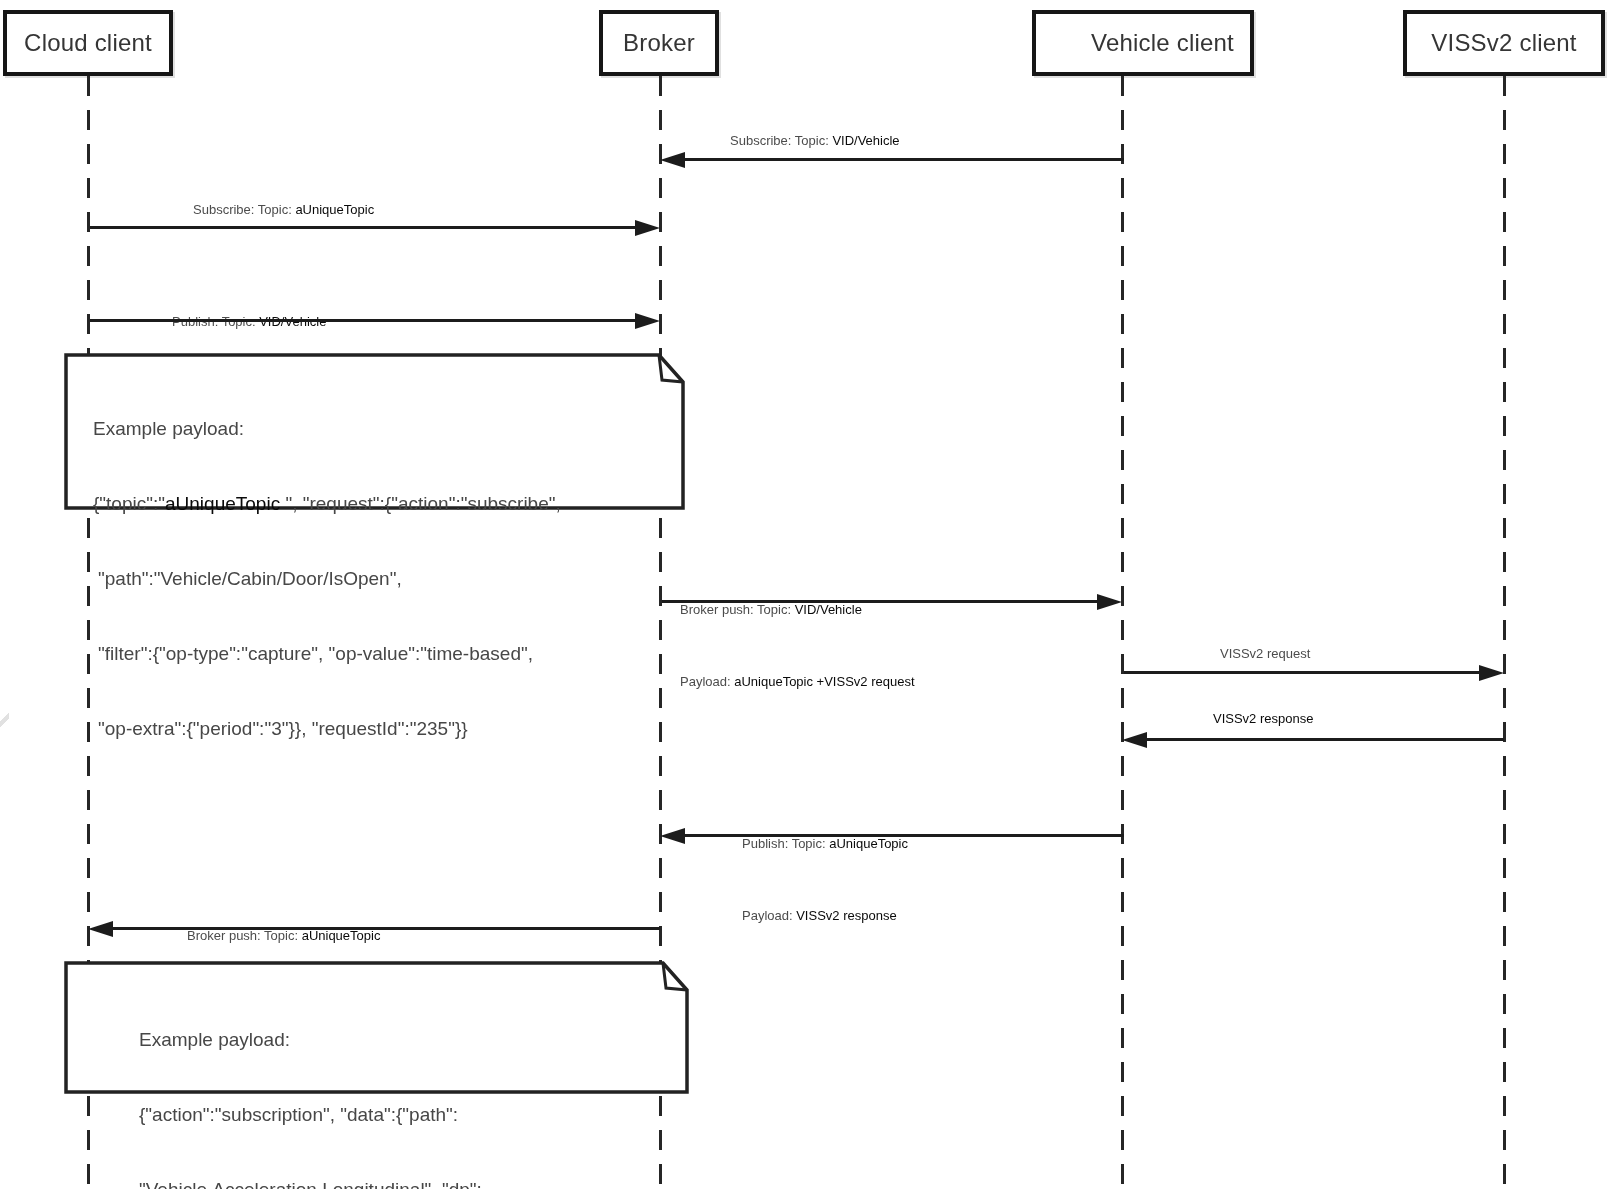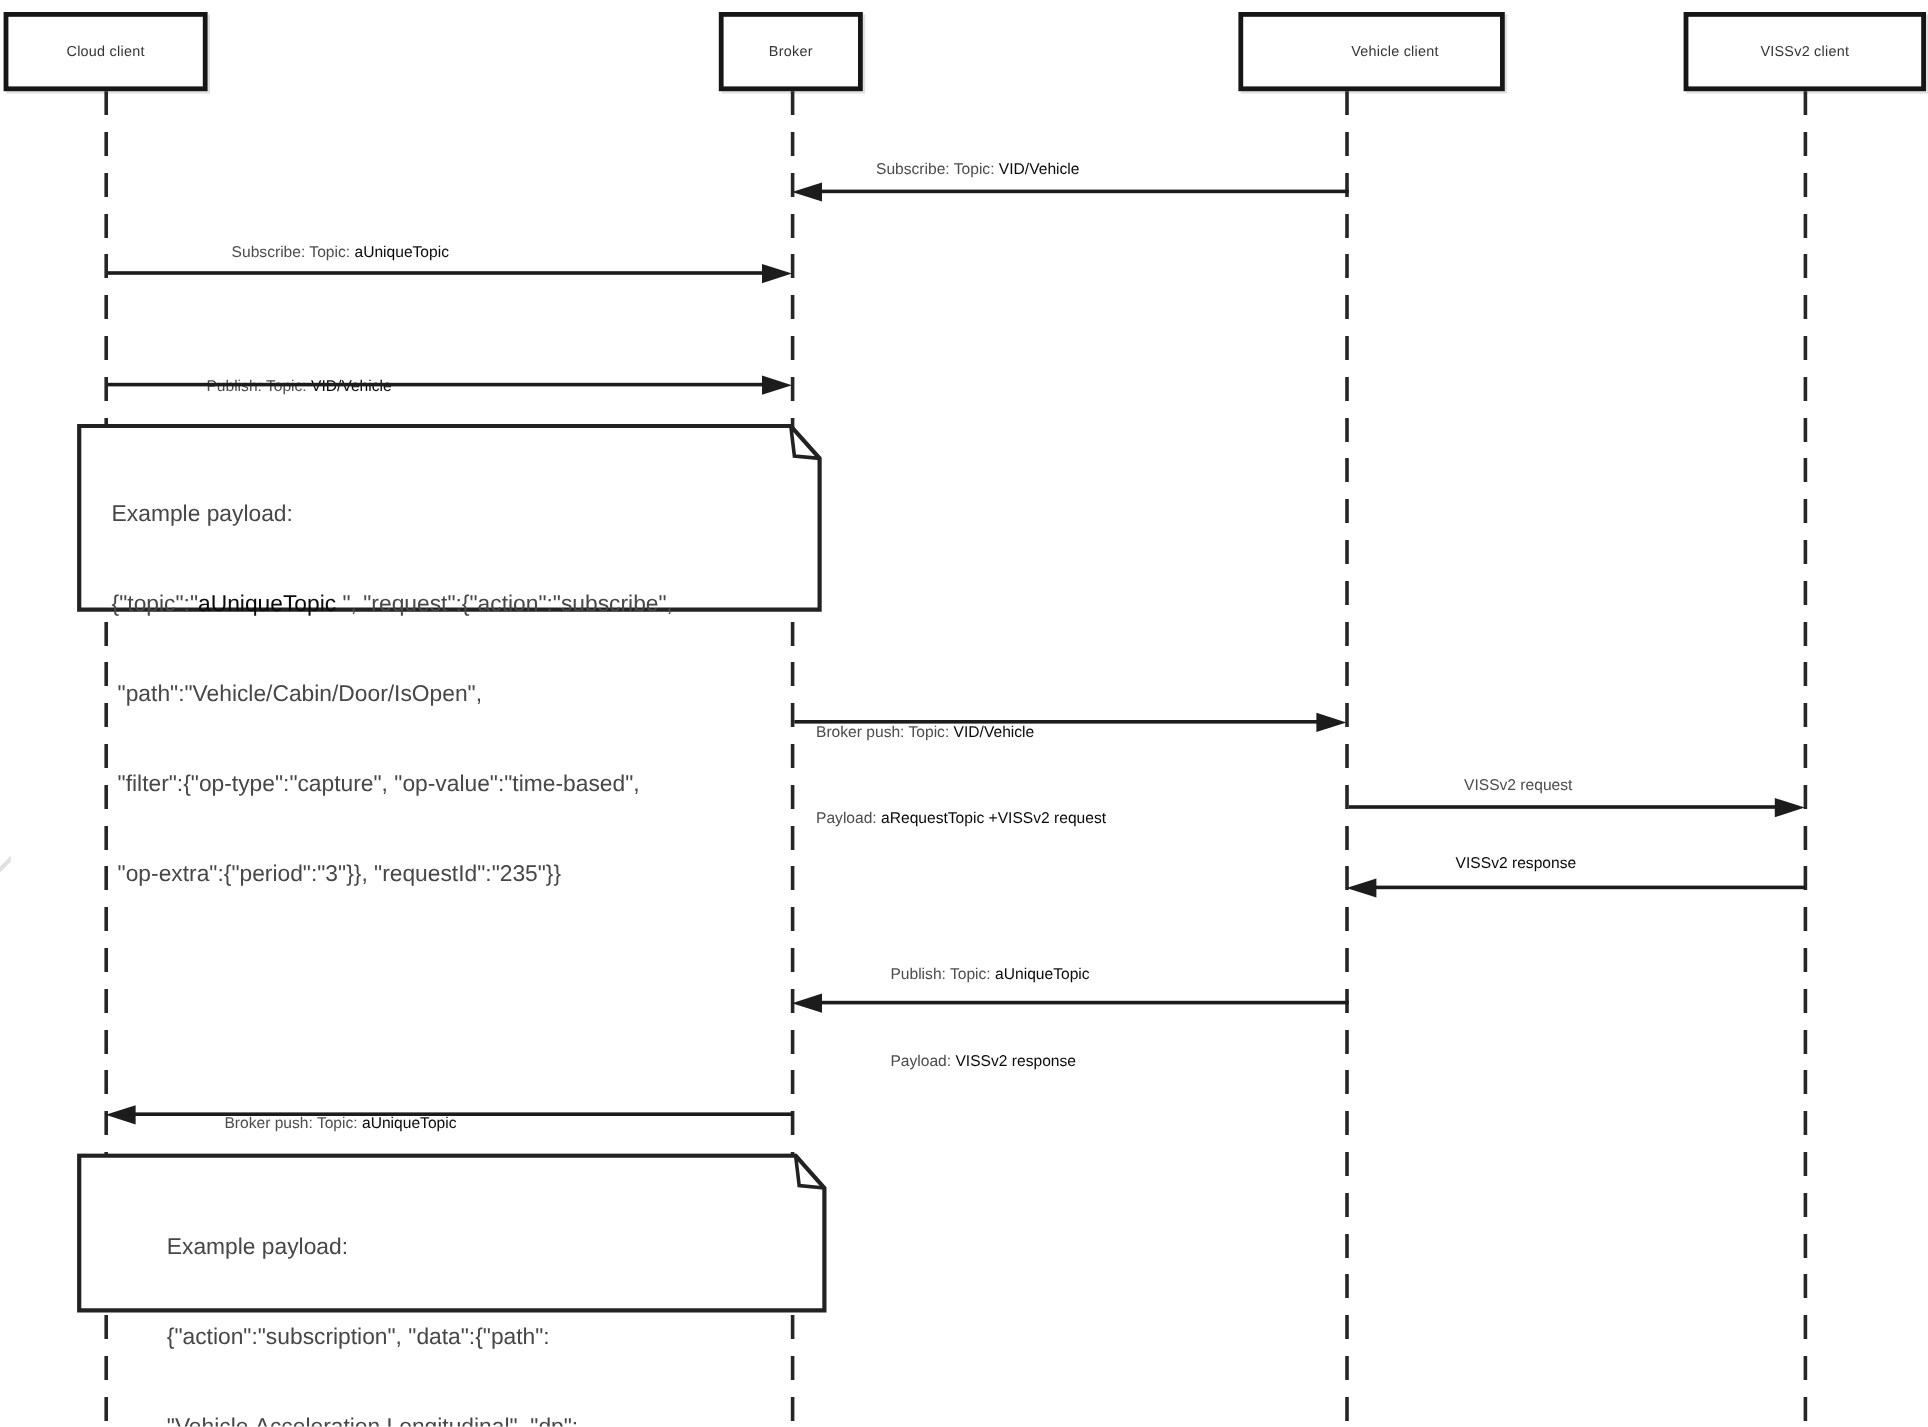--- a/index.html
+++ b/index.html
@@ -4,21 +4,21 @@
 <style>
   html,body { margin:0; padding:0; background:#ffffff; }
   .canvas {
     position:relative; width:1607px; height:1189px; background:#ffffff;
     font-family:"Liberation Sans", sans-serif; overflow:hidden;
   }
   
   .actor {
     position:absolute; top:10px; height:58px; background:#ffffff;
     border:4px solid #161616; display:flex; align-items:center; justify-content:center;
-    font-size:12px; color:#353535; letter-spacing:.2px;
+    font-size:24px; color:#353535; letter-spacing:.2px;
     box-shadow:2px 2px 0 rgba(0,0,0,0.12);
   }
   .actor-cloud   { left:3px;    width:162px; }
   .actor-broker  { left:599px;  width:112px; }
   .actor-vehicle { left:1032px; width:175px;padding-left:39px; }
   .actor-viss    { left:1403px; width:194px; }
 
   
   .lifeline {
     position:absolute; top:76px; bottom:0; width:3px;
@@ -88,34 +88,34 @@
   <div class="note-text" style="left:93px; top:366px;">
     <div>Example payload:</div>
     <div><span>{"topic":"</span><span class="val">aUniqueTopic </span><span>", "request":{"action":"subscribe",</span></div>
     <div class="indent">"path":"Vehicle/Cabin/Door/IsOpen",</div>
     <div class="indent">"filter":{"op-type":"capture", "op-value":"time-based",</div>
     <div class="indent">"op-extra":{"period":"3"}}, "requestId":"235"}}</div>
   </div>
 
   <div class="mlabel" style="left:680px; top:550px;">
     <div><span>Broker push: Topic: </span><span class="val">VID/Vehicle</span></div>
-    <div><span>Payload: </span><span class="val">aRequestTopic +VISSv2 request</span></div>
+    <div><span>Payload: </span><span class="val">aUniqueTopic +VISSv2 request</span></div>
   </div>
   <div class="mline" style="left:662px; top:600px; width:438px;"></div>
   <div class="arr arr-right" style="left:1097px; top:594px;"></div>
 
   <div class="mlabel" style="left:1220px; top:642px;"><span>VISSv2 request</span><span class="val"></span></div>
   <div class="mline" style="left:1124px; top:671px; width:356px;"></div>
   <div class="arr arr-right" style="left:1479px; top:665px;"></div>
 
   <div class="mlabel" style="left:1213px; top:707px;"><span></span><span class="val">VISSv2 response</span></div>
   <div class="mline" style="left:1142px; top:738px; width:362px;"></div>
   <div class="arr arr-left" style="left:1122px; top:732px;"></div>
 
-  <div class="mlabel" style="left:742px; top:752px;">
+  <div class="mlabel" style="left:742px; top:784px;">
     <div><span>Publish: Topic: </span><span class="val">aUniqueTopic</span></div>
     <div><span>Payload: </span><span class="val">VISSv2 response</span></div>
   </div>
   <div class="mline" style="left:678px; top:834px; width:446px;"></div>
   <div class="arr arr-left" style="left:660px; top:828px;"></div>
 
   <div class="mlabel" style="left:187px; top:876px;">
     <div><span>Broker push: Topic: </span><span class="val">aUniqueTopic</span></div>
     <div><span>Payload: </span><span class="val">VISSv2 response</span></div>
   </div>

